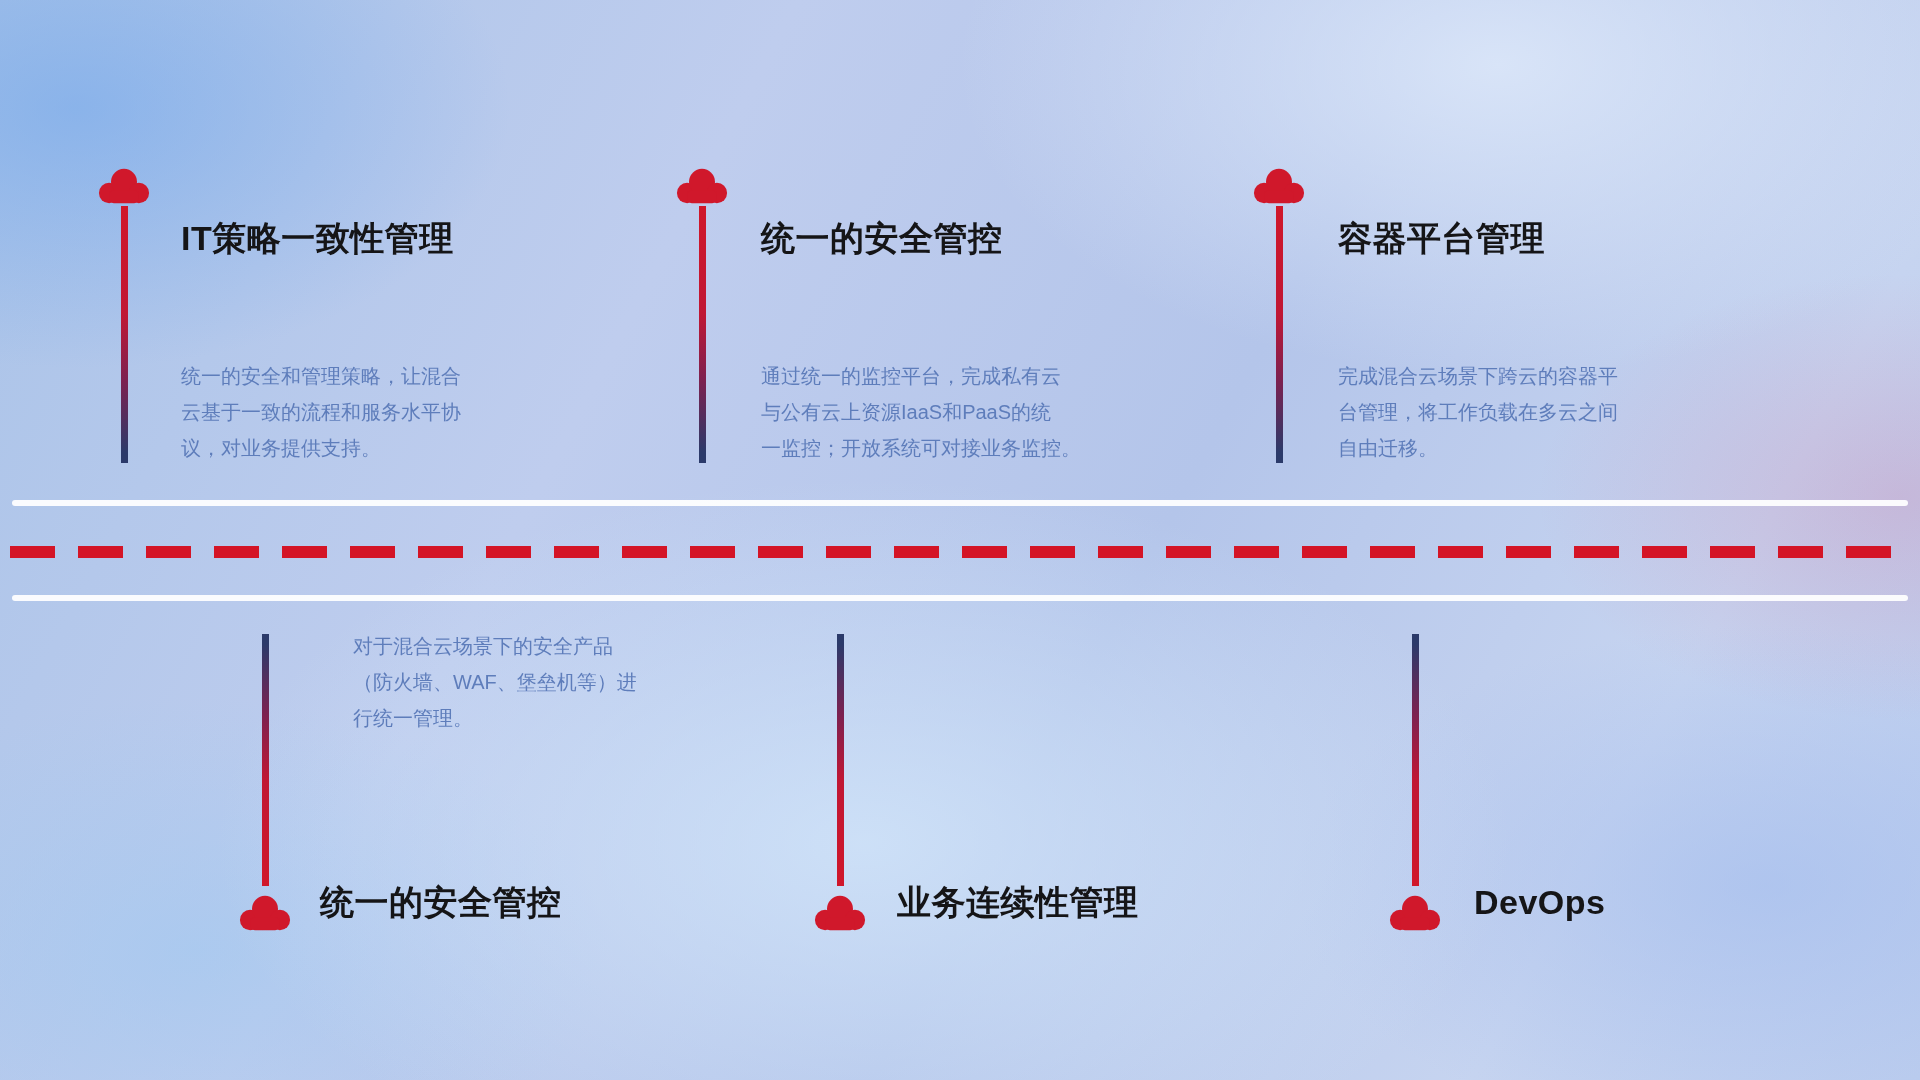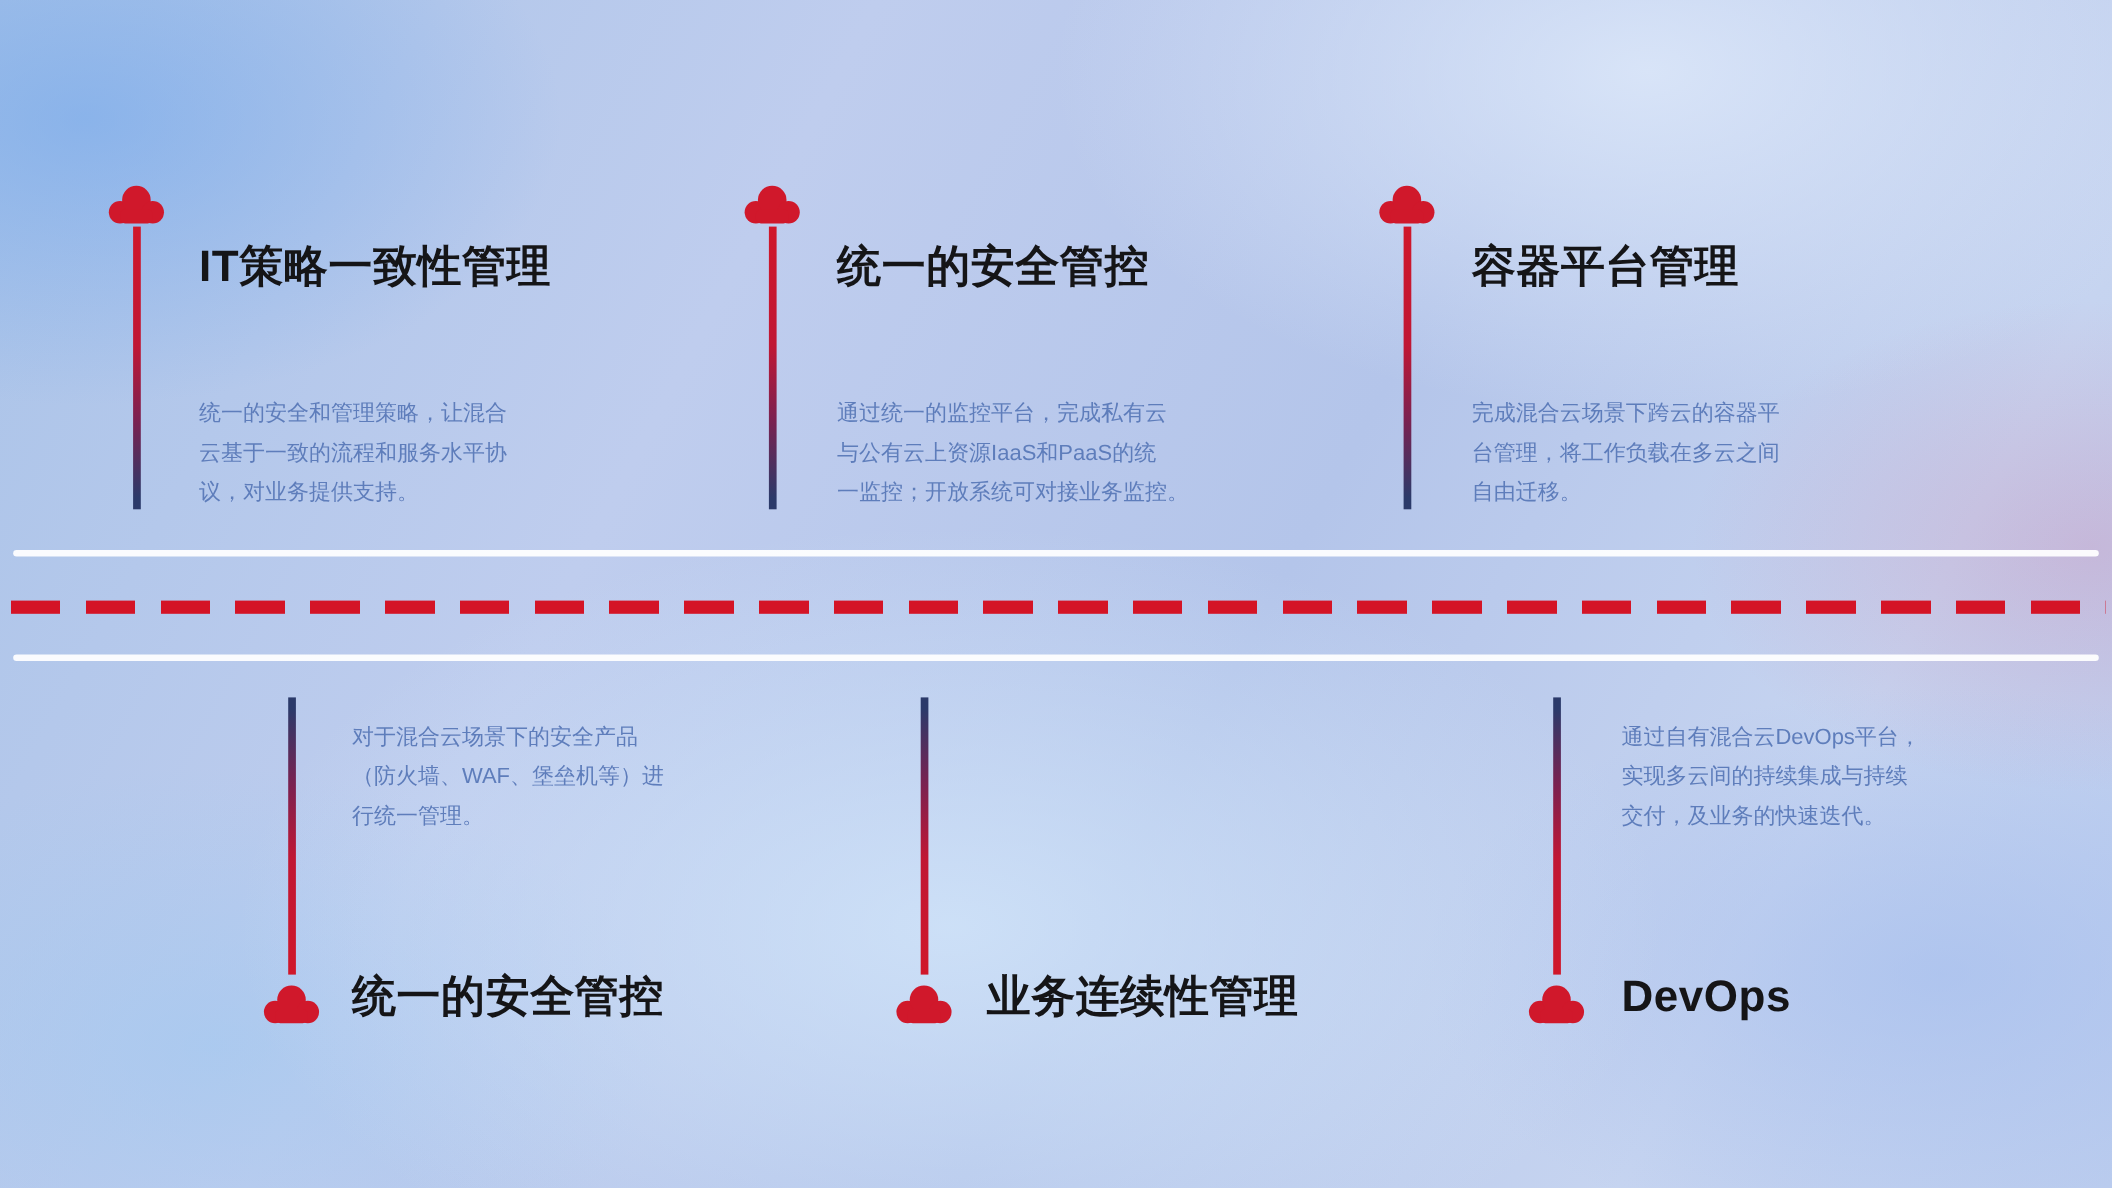--- a/index.html
+++ b/index.html
@@ -49,21 +49,21 @@
     color:var(--cloud-red);
     left:calc(var(--cx) - 28px);
   }
   .cloud svg{width:100%;height:100%;display:block;fill:currentColor;}
   .stem{
     position:absolute;width:7px;
     left:calc(var(--cx) - 3.5px);
   }
   .title{
     position:absolute;left:var(--tx);
-    font-size:40px;font-weight:700;line-height:1.2;
+    font-size:34px;font-weight:700;line-height:1.2;
     color:var(--title-text);
     letter-spacing:.5px;
     white-space:nowrap;
   }
   .desc{
     position:absolute;left:var(--tx);
     font-size:20px;line-height:36px;
     color:var(--desc-text);
     white-space:pre-line;
   }
@@ -79,21 +79,21 @@
   .item-top .desc{top:358px;}
 
   
   .item-bottom .stem{
     top:634px;height:252px;
     background:linear-gradient(to top,
       #d0172a 0%, #c01734 42%, #7c2150 68%, var(--stem-navy) 96%);
   }
   .item-bottom .cloud{top:894px;}
   .item-bottom .title{top:838px;margin-top:44px;}
-  .item-bottom .desc{top:652px;}
+  .item-bottom .desc{top:628px;margin-left:33px;}
 </style>
 </head>
 <body>
 
 <div class="canvas">
 
   <div class="road-line road-line-top"></div>
   <div class="road-dashes"></div>
   <div class="road-line road-line-bottom"></div>
 
@@ -177,19 +177,16 @@
   <section class="item item-bottom" style="--cx:1415px; --tx:1474px">
     <span class="stem"></span>
     <span class="cloud">
       <svg viewBox="0 0 60 42" aria-hidden="true">
         <circle cx="14" cy="28" r="11"></circle>
           <circle cx="30" cy="16" r="14"></circle>
         <circle cx="46" cy="28" r="11"></circle>
           <rect x="14" y="25" width="32" height="14" rx="5"></rect>
       </svg>
     </span>
-    <p class="desc">通过自有混合云DevOps平台，
-实现多云间的持续集成与持续
-交付，及业务的快速迭代。</p>
     <h2 class="title">DevOps</h2>
   </section>
 
 </div>
 
 </body></html>

